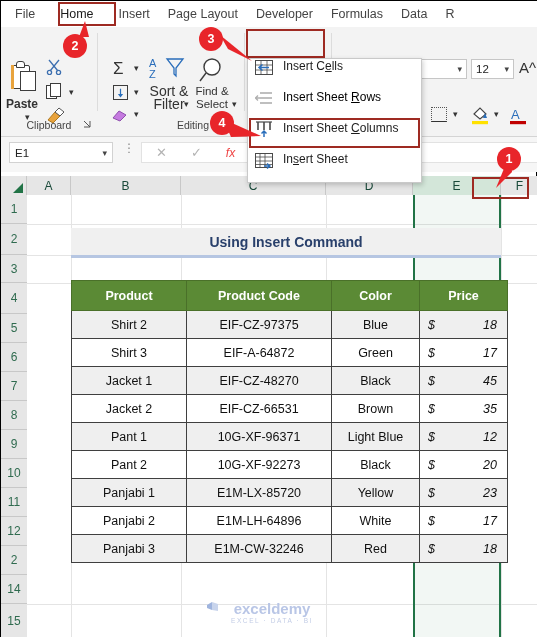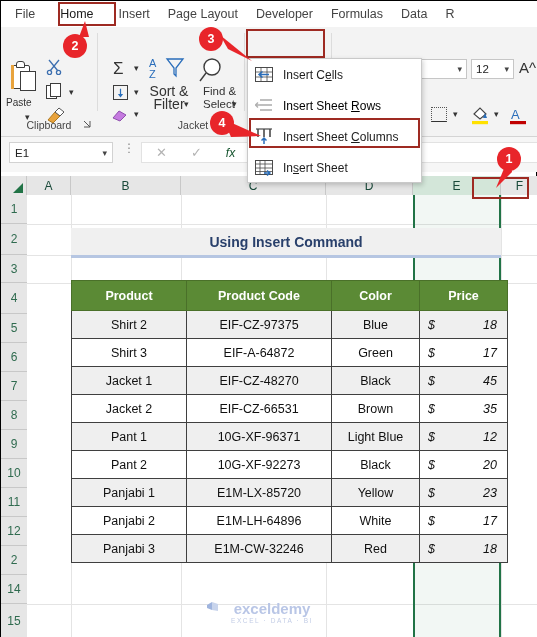--- a/index.html
+++ b/index.html
@@ -63,21 +63,21 @@
   }
   .paste-icon .pg {
     position: absolute; left: 9px; top: 10px; width: 16px; height: 20px;
     border: 1.6px solid #3c3c3c; background: #fff;
   }
   .paste-icon .bar {
     position: absolute; left: 0px; top: 4px; width: 3px; height: 24px;
     background: #e8a33d;
   }
   .paste-txt {
-    position: absolute; left: 5px; top: 70px; font-size: 10px; color: #333;
+    position: absolute; left: 5px; top: 70px; font-size: 12px; color: #333; font-weight: bold;
   }
   .paste-carat {
     position: absolute; left: 24px; top: 85px; font-size: 9px; color: #333;
   }
   .cut-icon { position: absolute; left: 45px; top: 32px; width: 16px; height: 16px; }
   .copy-icon { position: absolute; left: 45px; top: 56px; width: 18px; height: 18px; }
   .copy-icon .s1 {
     position: absolute; left: 0; top: 2px; width: 11px; height: 14px;
     border: 1.5px solid #3c3c3c; background: #fff;
   }
@@ -101,22 +101,22 @@
 
   .sort-icon { position: absolute; left: 148px; top: 30px; width: 36px; height: 22px; }
   .sort-lbl {
     position: absolute; left: 142px; top: 58px; width: 52px;
     font-size: 14px; color: #333; text-align: center; line-height: 13px;
   }
   .sort-carat { position: absolute; left: 183px; top: 72px; font-size: 9px; color: #333; }
 
   .find-icon { position: absolute; left: 197px; top: 30px; width: 28px; height: 26px; }
   .find-lbl {
-    position: absolute; left: 202px; top: 58px; width: 54px;
-    font-size: 11.5px; color: #333; text-align: left; line-height: 13px;
+    position: absolute; left: 184px; top: 58px; width: 54px;
+    font-size: 11.5px; color: #333; text-align: center; line-height: 13px;
   }
   .find-carat { position: absolute; left: 231px; top: 72px; font-size: 9px; color: #333; }
 
   
   .insert-btn {
     position: absolute; left: 249px; top: 32px; width: 70px; height: 21px;
     background: #e4e4e4; border: 1px solid #c6c6c6;
     display: flex; align-items: center; gap: 3px; padding-left: 3px;
     font-size: 11.5px; color: #222;
   }
@@ -151,21 +151,21 @@
   .fontc-icon { position: absolute; left: 508px; top: 78px; width: 18px; height: 20px; }
 
   
   .menu {
     position: absolute; left: 246px; top: 57px; width: 175px; height: 125px;
     background: #ffffff; border: 1px solid #c9c9c9;
     box-shadow: 1px 2px 5px rgba(0,0,0,0.20);
     z-index: 40;
   }
   .menu-item {
-    height: 31px; display: flex; align-items: center;
+    height: 31px; display: flex; 
     font-size: 12px; color: #1c1c1c; padding-left: 7px; gap: 10px;
   }
   .menu-item.disabled { color: #000000; }
   .mi-ico { width: 18px; height: 17px; flex: none; }
   .mi-txt u { text-decoration: underline; }
   .menu-hl {
     position: absolute; left: 248px; top: 117px; width: 171px; height: 30px;
     border: 2.5px solid #9e2a22; pointer-events: none; z-index: 41;
   }
 
@@ -185,21 +185,21 @@
   .fb-dots {
     position: absolute; left: 122px; top: 143px; font-size: 12px;
     color: #8a8a8a; letter-spacing: 0; line-height: 8px;
   }
   .fb-field {
     position: absolute; left: 140px; top: 141px; width: 397px; height: 21px;
     background: #fff; border: 1px solid #e2e2e2;
     display: flex; align-items: center; gap: 24px; padding-left: 14px;
     font-size: 13px; color: #b3b3b3;
   }
-  .fx { font-style: italic; font-size: 12px; color: #14532d; }
+  .fx { font-style: italic; font-size: 12px; color: #ef4444; }
 
   
   .grid {
     position: absolute; left: 0; top: 175px; width: 537px; height: 461px;
     background: #fff;
   }
   .colhdr {
     position: absolute; left: 0; top: 0; width: 537px; height: 19px;
     background: #e6e6e6; border-bottom: 1px solid #b6b6b6;
   }
@@ -404,21 +404,21 @@
 
     <svg class="find-icon" viewBox="0 0 28 26">
       <circle cx="14" cy="10" r="8" fill="#fff" stroke="#3c3c3c" stroke-width="1.4"></circle>
       <line x1="8" y1="16" x2="2" y2="24" stroke="#3c3c3c" stroke-width="1.4"></line>
     </svg>
     <div class="find-lbl">
       <span>Find &amp;</span><br>
       <span>Select</span>
     </div>
     <div class="find-carat">▾</div>
-    <div class="grp-label" style="left:140px; top:92px; width:104px;">Jacket</div>
+    <div class="grp-label" style="left:140px; top:92px; width:104px;">Editing</div>
 
     <div class="insert-btn">
       <svg class="ins-glyph" viewBox="0 0 15 14">
         <rect x="0.5" y="0.5" width="14" height="13" fill="#fff" stroke="#4a4a4a" stroke-width="1"></rect>
         <line x1="0.5" y1="4.8" x2="14.5" y2="4.8" stroke="#4a4a4a" stroke-width="0.8"></line>
         <line x1="0.5" y1="9.2" x2="14.5" y2="9.2" stroke="#4a4a4a" stroke-width="0.8"></line>
         <line x1="5" y1="0.5" x2="5" y2="13.5" stroke="#4a4a4a" stroke-width="0.8"></line>
         <line x1="10" y1="0.5" x2="10" y2="13.5" stroke="#4a4a4a" stroke-width="0.8"></line>
         <path d="M11 7 L4 7 M6 4.5 L3 7 L6 9.5" fill="none" stroke="#2a6ebb" stroke-width="1.4"></path>
       </svg>

